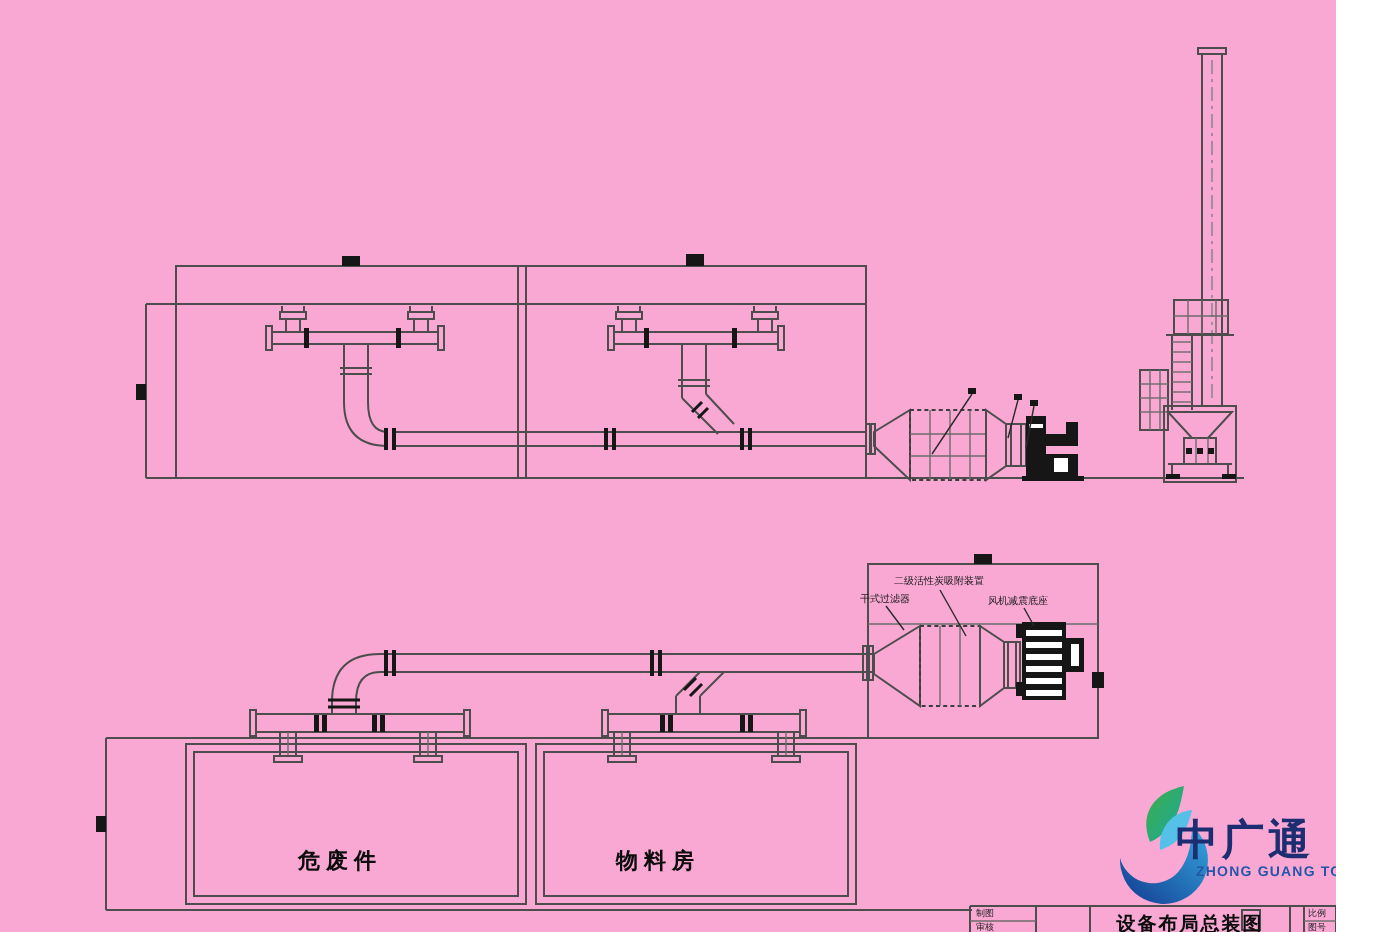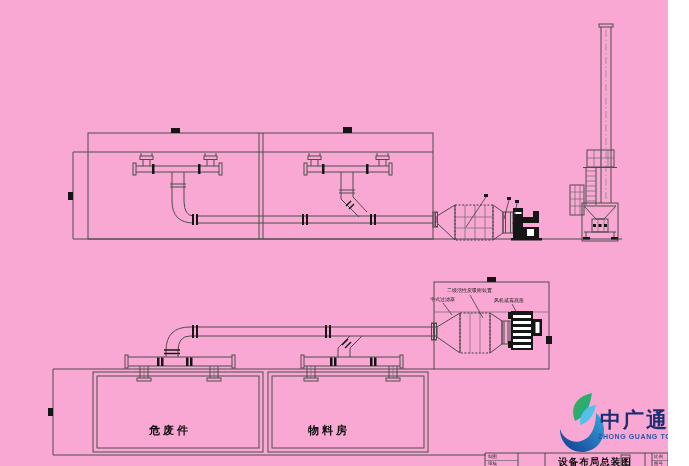--- a/index.html
+++ b/index.html
@@ -341,16 +341,16 @@
   <div class="t plan-label" style="left:430px;top:296px;">干式过滤器</div>
   <div class="t plan-label" style="left:447px;top:287px;">二级活性炭吸附装置</div>
   <div class="t plan-label" style="left:494px;top:297px;">风机减震底座</div>
 
   <div class="t tb-title" style="left:546px;top:456px;">设备布局总装图</div>
   <div class="t tb-tiny" style="left:488px;top:454px;">制图</div>
   <div class="t tb-tiny" style="left:488px;top:461px;">审核</div>
   <div class="t tb-tiny" style="left:654px;top:454px;">比例</div>
   <div class="t tb-tiny" style="left:654px;top:461px;">图号</div>
 
-  <div class="t logo-cn" style="left:600px;top:406px;">中广通</div>
+  <div class="t logo-cn" style="left:588px;top:406px;">中广通</div>
   <div class="t logo-en" style="left:598px;top:433px;">ZHONG GUANG TONG</div>
 
 </div>
 
 </body></html>

